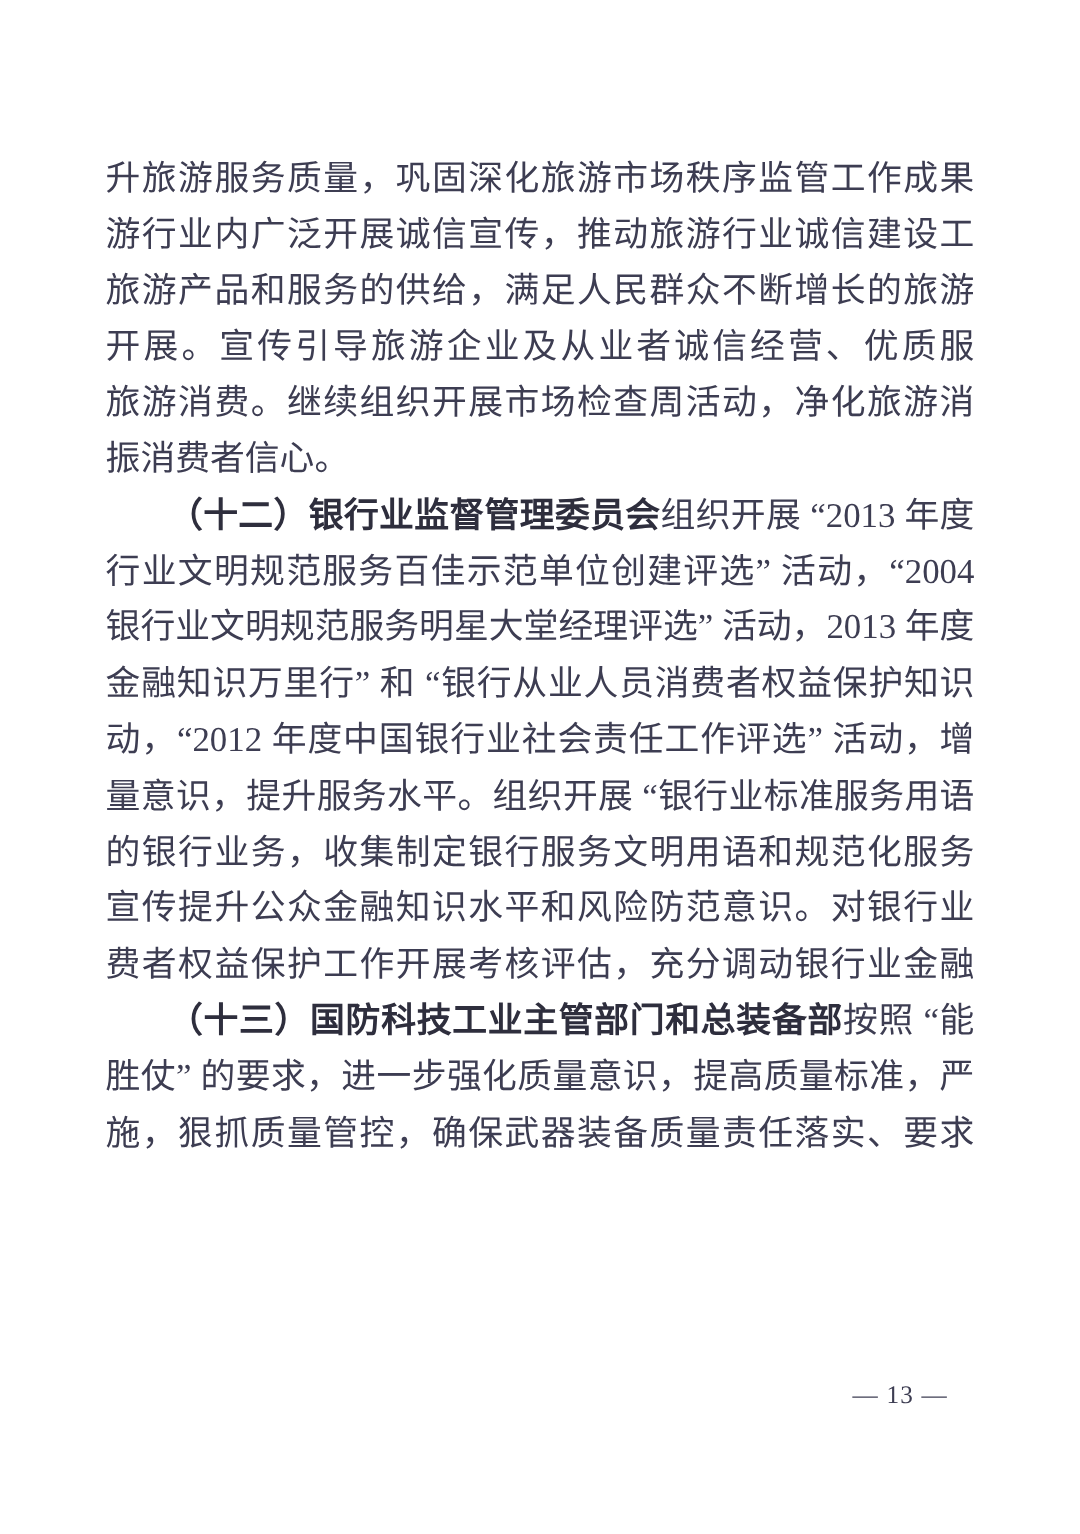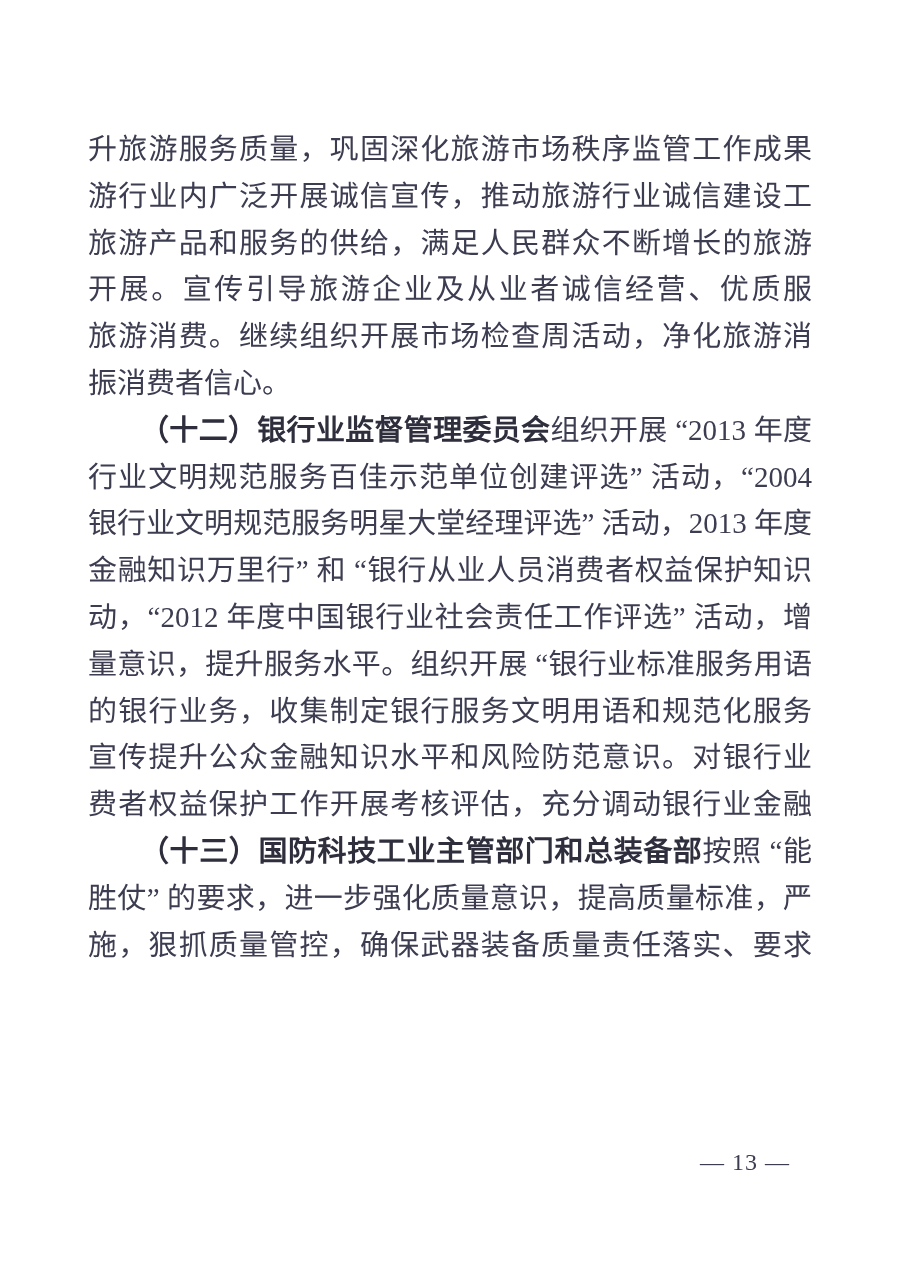--- a/index.html
+++ b/index.html
@@ -28,21 +28,21 @@
   }
   .line.justify{
     text-align:justify;
     text-align-last:justify;
   }
   .line.indent{text-indent:52px;}
   .seg{font-weight:400;}
   .seg.bold{font-weight:700;color:var(--ink-bold);}
   .footer{
     position:absolute;top:1146px;right:110px;
-    font-size:24px;line-height:32px;color:var(--ink);
+    font-size:21px;line-height:32px;color:var(--ink);
     letter-spacing:1px;white-space:nowrap;
   }
 </style>
 </head>
 <body>
 
 <div class="page">
   <div class="text-block">
       <div class="paragraph">
         <div class="line justify"><span class="seg">升旅游服务质量，巩固深化旅游市场秩序监管工作成果活动。在旅</span></div>

